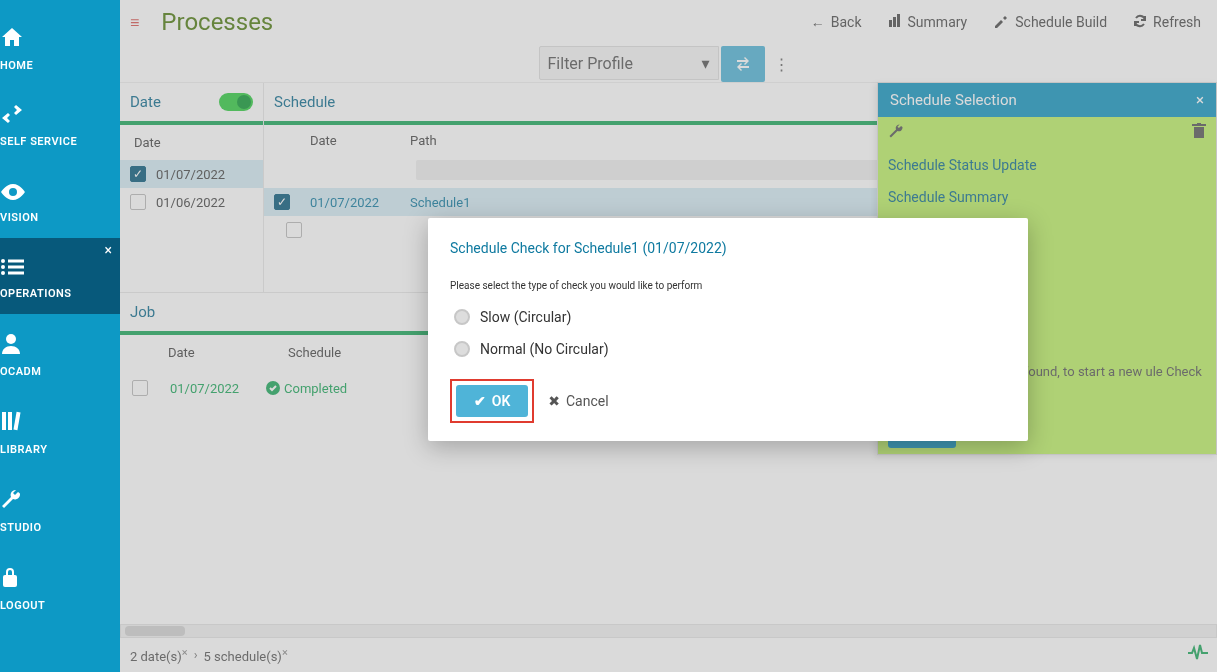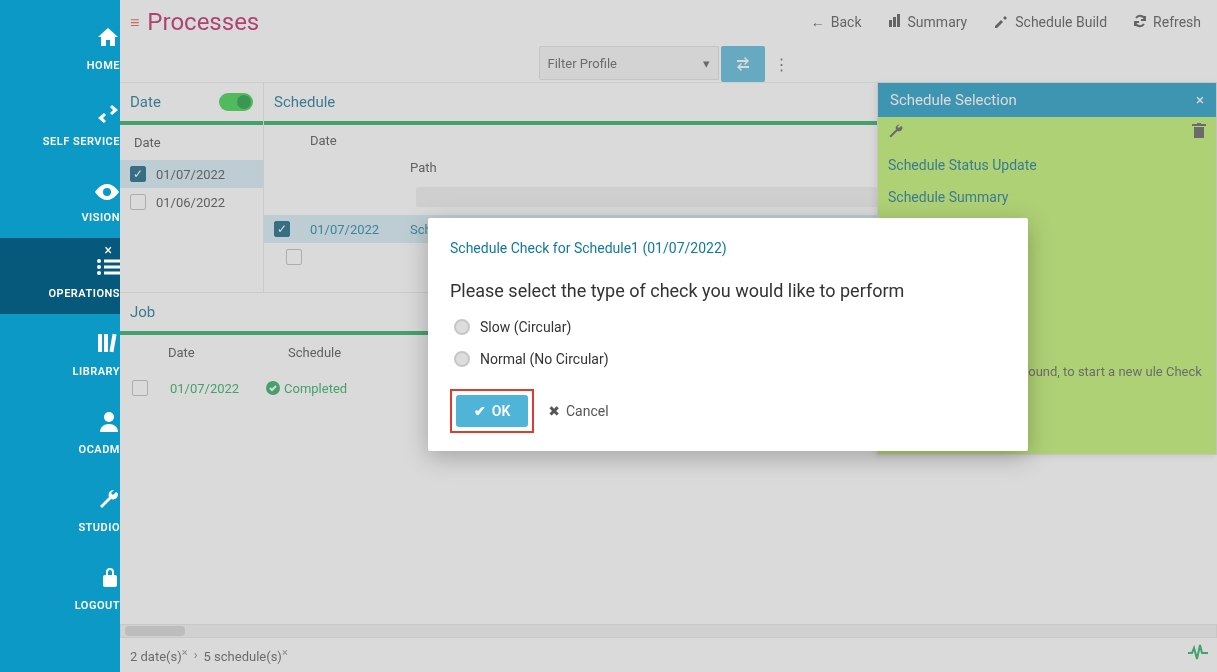--- a/index.html
+++ b/index.html
@@ -1,59 +1,59 @@
 <!DOCTYPE html>
 <html><head>
 <meta charset="utf-8">
 <style>
   * { box-sizing: border-box; margin: 0; padding: 0; font-family: -apple-system, BlinkMacSystemFont, "Segoe UI", Roboto, Arial, sans-serif; }
   html, body { width: 1217px; height: 672px; overflow: hidden; background: #fff; }
   .app { display: flex; width: 100%; height: 100%; position: relative; }
 
   
   .sidenav { width: 120px; background: #0d99c5; display: flex; flex-direction: column; align-items: center; padding-top: 8px; color: #fff; }
-  .sidenav-item { width: 100%; display: flex; flex-direction: column; align-items: flex-end; padding: 18px 0 14px; cursor: pointer; position: relative; }
+  .sidenav-item { width: 100%; display: flex; flex-direction: column; align-items: flex-start; padding: 18px 0 14px; cursor: pointer; position: relative; }
   .sidenav-item.active { background: #07597b; }
   .sidenav-item .icon { font-size: 22px; margin-bottom: 6px; }
   .sidenav-item .label { font-size: 11px; letter-spacing: .5px; font-weight: 600; }
   .sidenav-item .close { position: absolute; top: 4px; right: 8px; font-size: 14px; color: #fff; }
 
   
   .main { flex: 1; display: flex; flex-direction: column; position: relative; }
   
   .header { display: flex; align-items: center; padding: 8px 16px 4px 10px; }
   .burger { color: #d9534f; font-size: 16px; margin-right: 8px; }
-  .page-title { color: #be185d; font-size: 24px; font-weight: 400; }
+  .page-title { color: #4d7c0f; font-size: 24px; font-weight: 400; margin-left: 14px; }
   .header-actions { margin-left: auto; display: flex; gap: 26px; align-items: center; color: #4a4a4a; font-size: 14px; }
   .header-actions .act { display: inline-flex; gap: 6px; align-items: center; cursor: pointer; }
 
   
   .filterbar { display: flex; justify-content: center; margin-top: 6px; }
-  .filter-select { width: 180px; height: 34px; border: 1px solid #ddd; background: #f5f5f5; display: flex; align-items: center; padding: 0 8px; font-size: 13px; color: #555; border-radius: 2px 0 0 2px; justify-content: space-between; }
+  .filter-select { width: 180px; height: 34px; border: 1px solid #ddd; background: #f5f5f5; display: flex; align-items: center; padding: 0 8px; font-size: 16px; color: #555; border-radius: 2px 0 0 2px; justify-content: space-between; }
   .filter-refresh { width: 44px; height: 36px; background: #4fb4d8; color: #fff; display: flex; align-items: center; justify-content: center; border-radius: 2px; margin-left: 2px; }
   .filter-more { width: 34px; height: 36px; display: flex; align-items: center; justify-content: center; color: #666; }
 
   
   .body { flex: 1; display: flex; flex-direction: column; position: relative; overflow: hidden; }
   .toprow { display: flex; height: 210px; border-top: 1px solid #eee; }
   .datepanel { width: 144px; border-right: 1px solid #e6e6e6; display: flex; flex-direction: column; }
   .panel-head { display: flex; align-items: center; padding: 10px 10px; color: #0d6c8f; font-size: 15px; }
   .toggle { margin-left: auto; width: 34px; height: 18px; background: #2ecc40; border-radius: 10px; position: relative; }
   .toggle::after { content: ""; width: 14px; height: 14px; background: #0a9830; border-radius: 50%; position: absolute; right: 2px; top: 2px; }
   .datepanel-greenbar, .schedule-greenbar { height: 4px; background: #1aa85a; }
   .dates-header { padding: 10px 14px; font-size: 13px; color: #444; }
   .date-row { display: flex; align-items: center; padding: 6px 10px; font-size: 13px; color: #444; }
   .date-row.selected { background: #d5ecf5; }
   .chk { width: 16px; height: 16px; border: 1px solid #bbb; border-radius: 2px; margin-right: 10px; display: inline-flex; align-items: center; justify-content: center; }
   .chk.on { background: #07597b; border-color: #07597b; color: #fff; font-size: 12px; }
 
   .schedulepanel { flex: 1; display: flex; flex-direction: column; }
   .sch-head-row { display: flex; padding: 8px 20px; color: #444; font-size: 13px; }
   .sch-head-row .c1 { width: 100px; }
-  .sch-head-row .c2 { flex: 1; margin-top: 27px; }
+  .sch-head-row .c2 { flex: 1; }
   .sch-head-row .c3 { width: 100px; }
   .sch-filter-row { display: flex; padding: 4px 18px 8px; gap: 8px; }
   .sch-filter-row .fbox { height: 20px; background: #eee; border-radius: 2px; }
   .sch-filter-row .fbox.c1 { width: 92px; visibility: hidden; }
   .sch-filter-row .fbox.c2 { flex: 1; }
   .sch-filter-row .fbox.c3 { width: 100px; }
   .sch-row { display: flex; align-items: center; padding: 6px 10px; font-size: 13px; background: #d5ecf5; }
   .sch-row .date { width: 100px; color: #0f7aa0; }
   .sch-row .path { flex: 1; color: #0f7aa0; }
   .sch-row .status { color: #1aa85a; display: flex; align-items: center; gap: 4px; }
@@ -85,21 +85,21 @@
   .rp-sub { padding: 8px 10px; color: #0d6c8f; font-size: 14px; }
   .rp-btn { margin: 6px 10px; padding: 8px 14px; background: #1095c1; color: #fff; border-radius: 3px; display: inline-block; font-size: 13px; cursor: pointer; }
   .rp-msg { padding: 10px; color: #555; font-size: 13px; line-height: 1.5; }
 
   
   .overlay { position: absolute; inset: 0; background: rgba(150,150,150,.35); z-index: 10; }
 
   
   .dialog { position: absolute; top: 218px; left: 308px; width: 600px; background: #fff; box-shadow: 0 6px 24px rgba(0,0,0,.25); border-radius: 2px; z-index: 20; padding: 22px 22px 18px; }
   .dialog-title { color: #0f7aa0; font-size: 14px; margin-bottom: 14px; }
-  .dialog-prompt { font-size: 18px; color: #333; margin-bottom: 10px; margin-top: 24px; }
+  .dialog-prompt { font-size: 10px; color: #333; margin-bottom: 10px; margin-top: 24px; }
   .radio-row { display: flex; align-items: center; padding: 8px 4px; font-size: 14px; color: #333; }
   .radio { width: 16px; height: 16px; border-radius: 50%; border: 2px solid #c7c7c7; margin-right: 10px; background: #ddd; }
   .radio.on { border-color: #0f7aa0; background: #fff; position: relative; }
   .radio.on::after { content: ""; position: absolute; inset: 2px; border-radius: 50%; background: #0f7aa0; }
   .opt-highlight { border: 2px solid #e03b2f; padding: 2px 4px; display: inline-flex; align-items: center; }
   .dialog-actions { display: flex; gap: 14px; margin-top: 14px; align-items: center; }
   .ok-wrap { border: 2px solid #e03b2f; padding: 4px; display: inline-block; }
   .btn-ok { background: #4fb4d8; color: #fff; padding: 8px 18px; border-radius: 3px; display: inline-flex; gap: 6px; align-items: center; font-weight: 600; font-size: 14px; cursor: pointer; }
   .btn-cancel { color: #555; display: inline-flex; gap: 6px; align-items: center; font-size: 14px; cursor: pointer; }
 </style>
@@ -142,36 +142,36 @@
             <circle cx="3" cy="9" r="2"></circle>
             <rect x="8" y="7.5" width="16" height="3"></rect>
             <circle cx="3" cy="15" r="2"></circle>
             <rect x="8" y="13.5" width="16" height="3"></rect>
           </svg>
       </span>
       <span class="label">OPERATIONS</span>
     </div>
     <div class="sidenav-item">
       <span class="icon">
+        <svg width="22" height="22" viewBox="0 0 22 22" fill="currentColor">
+            <circle cx="11" cy="7" r="5"></circle>
+            <path d="M2 22c0-5 4-8 9-8s9 3 9 8z"></path>
+          </svg>
+      </span>
+      <span class="label">OCADM</span>
+    </div>
+    <div class="sidenav-item">
+      <span class="icon">
         <svg width="24" height="22" viewBox="0 0 24 22" fill="currentColor">
             <rect x="2" y="2" width="4" height="18"></rect>
             <rect x="8" y="2" width="4" height="18"></rect>
             <rect x="15" y="2" width="4" height="18" transform="rotate(10 17 11)"></rect>
           </svg>
       </span>
       <span class="label">LIBRARY</span>
-    </div>
-    <div class="sidenav-item">
-      <span class="icon">
-        <svg width="22" height="22" viewBox="0 0 22 22" fill="currentColor">
-            <circle cx="11" cy="7" r="5"></circle>
-            <path d="M2 22c0-5 4-8 9-8s9 3 9 8z"></path>
-          </svg>
-      </span>
-      <span class="label">OCADM</span>
     </div>
     <div class="sidenav-item">
       <span class="icon">
         <svg width="22" height="22" viewBox="0 0 22 22" fill="currentColor">
             <path d="M20 6a5 5 0 0 1-7 5L4 20l-2-2 9-9a5 5 0 0 1 5-7l-3 3 2 2 3-3c1 1 2 1 2 2z"></path>
           </svg>
       </span>
       <span class="label">STUDIO</span>
     </div>
     <div class="sidenav-item">

